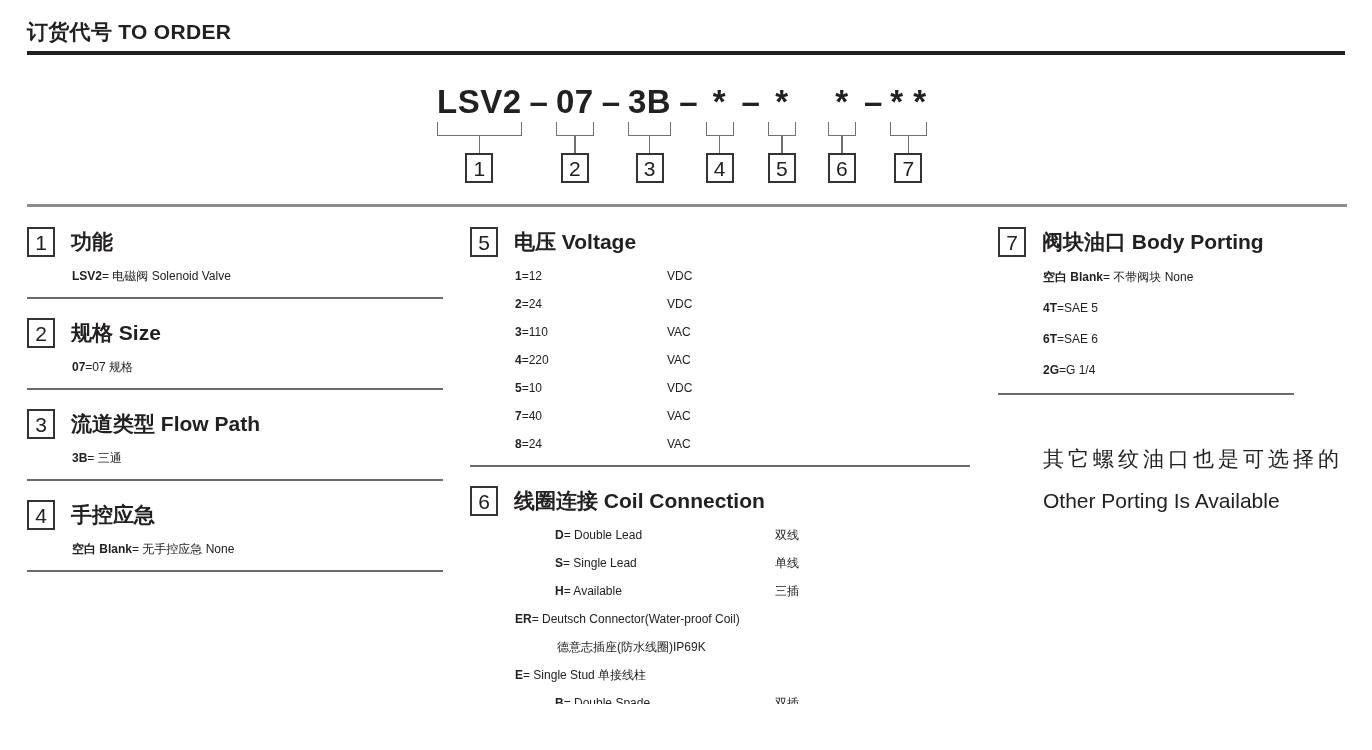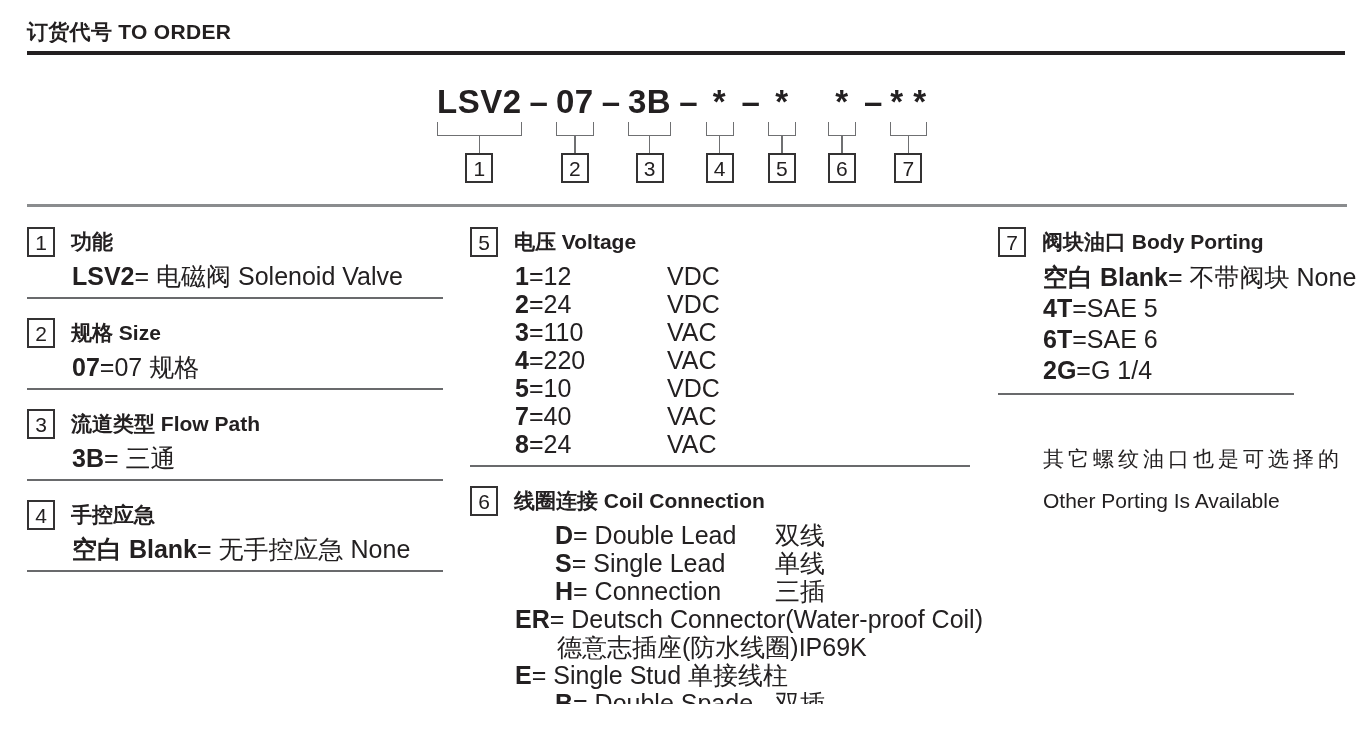--- a/index.html
+++ b/index.html
@@ -64,21 +64,21 @@
   }
   .item:last-of-type{margin-bottom:0;}
   .item-head{display:flex;align-items:center;gap:16px;margin-bottom:5px;}
   .numbox{
     flex:0 0 auto;width:28px;height:30px;box-sizing:border-box;
     border:2px solid #343233;
     display:flex;align-items:center;justify-content:center;
     font-size:21px;line-height:1;background:#fff;
   }
   .item-title{font-size:21px;font-weight:bold;white-space:nowrap;}
-  .item-body{padding-left:45px;font-size:25px;line-height:27px;white-space:nowrap;}
+  .item-body{padding-left:45px;font-size:12px;line-height:27px;white-space:nowrap;}
   .item-body b{font-weight:bold;}
   
   .vrow{display:flex;line-height:28px;}
   .vlabel{width:152px;flex:0 0 auto;}
   
   .crow{display:flex;line-height:28px;}
   .clabel{width:220px;flex:0 0 auto;margin-left:40px;}
   .row{line-height:28px;}
   .row.indent{padding-left:42px;}
   
@@ -241,21 +241,21 @@
       <div class="item-body">
         <div class="crow">
             <span class="clabel"><b>D</b><span>= Double Lead</span></span>
             <span>双线</span>
           </div>
         <div class="crow">
             <span class="clabel"><b>S</b><span>= Single Lead</span></span>
             <span>单线</span>
           </div>
         <div class="crow">
-            <span class="clabel"><b>H</b><span>= Connection</span></span>
+            <span class="clabel"><b>H</b><span>= Available</span></span>
             <span>三插</span>
           </div>
         <div class="row"><b>ER</b><span>= Deutsch Connector(Water-proof Coil)</span></div>
         <div class="row indent"><span>德意志插座(防水线圈)IP69K</span></div>
         <div class="row"><b>E</b><span>= Single Stud 单接线柱</span></div>
         <div class="crow">
             <span class="clabel"><b>B</b><span>= Double Spade</span></span>
             <span>双插</span>
           </div>
       </div>

